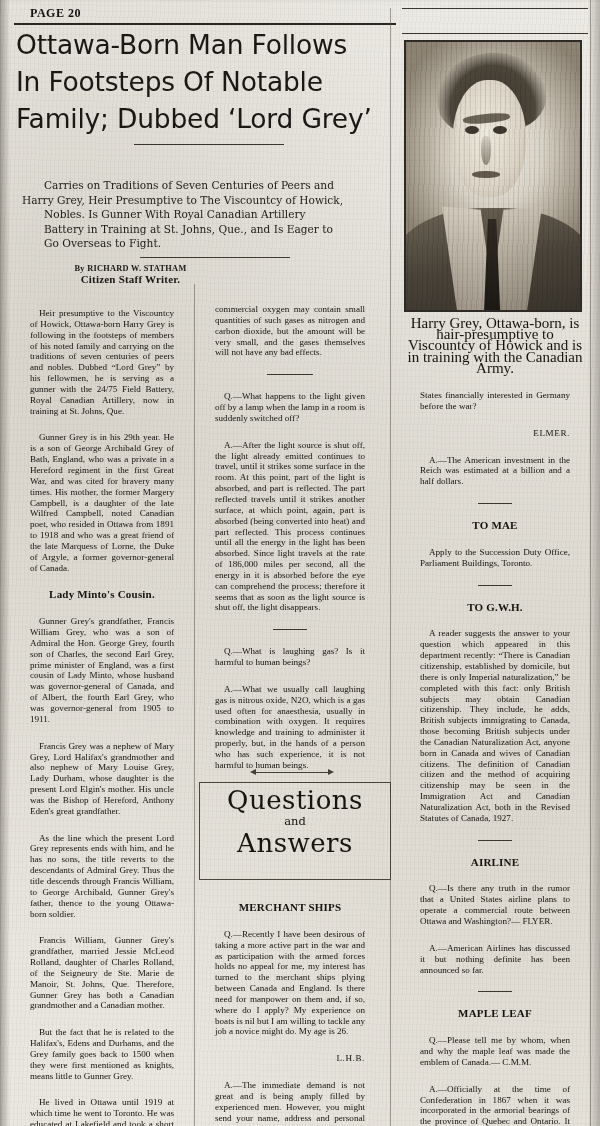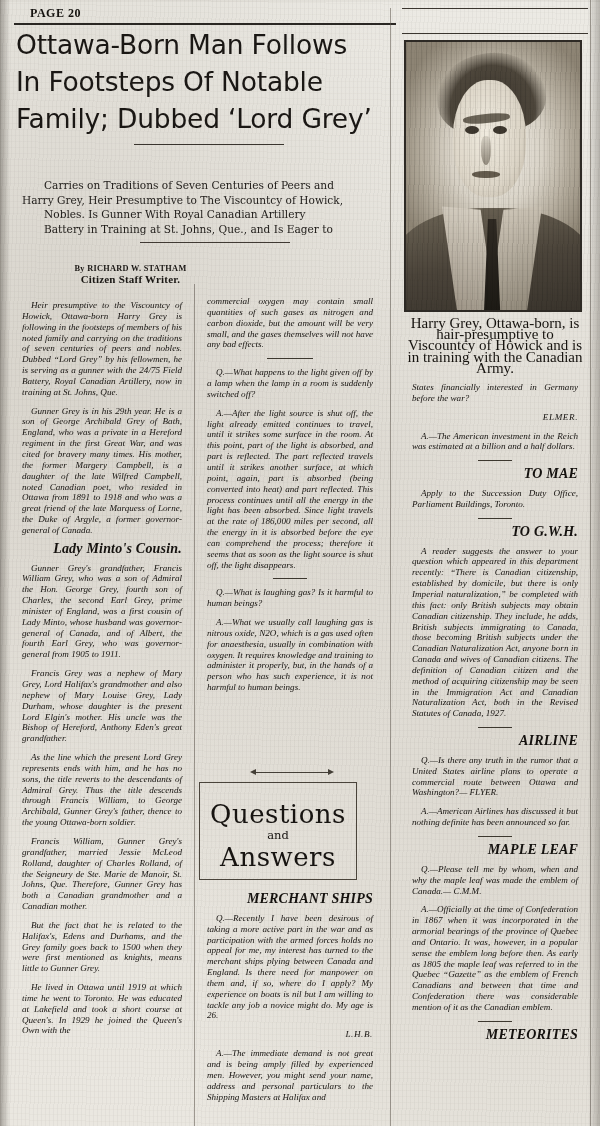--- a/index.html
+++ b/index.html
@@ -103,26 +103,26 @@
   .byline .sub { font-size: 11px; letter-spacing: .2px; }
   
   .col {
     position: absolute;
     font-family: "Liberation Serif", serif;
     font-size: 9.1px;
     line-height: 10.85px;
     text-align: justify;
     color: #15120f;
   }
-  .col p { margin: 8px; text-indent: 9px; font-style: italic; }
+  .col p { margin: 16px; text-indent: 9px; }
   .col p.noind { text-indent: 0; }
   .subhead {
-    text-align: right;
+    text-align: center;
     font-weight: bold;
-    font-size: 14px;
+    font-size: 11px;
     letter-spacing: .2px;
     margin: 2px 0 1px;
     text-indent: 0 !important;
   }
   .sig {
     text-align: right;
     text-indent: 0 !important;
     letter-spacing: .6px;
   }
   .dash-rule {
@@ -136,24 +136,24 @@
     width: 0; border-left: 1px solid #5f584e;
     opacity: .55;
   }
   
   #col1 { left: 14px; top: 292px; width: 176px; }
   
   #col2 { left: 199px; top: 288px; width: 182px; }
   
   .qa-box {
     position: absolute;
-    left: 199px; top: 782px; width: 158px; height: 98px;
+    left: 199px; top: 782px; width: 192px; height: 98px;
     border: 1px solid #4a443b;
     box-sizing: border-box;
-    padding-top: 16px;
+    padding-top: 2px;
   }
   .qa-box .q1 {
     font-family: "DejaVu Serif", serif;
     font-size: 26px;
     line-height: 30px;
     text-align: center;
     letter-spacing: .5px;
     color: #171411;
   }
   .qa-box .qand {
@@ -309,20 +309,21 @@
     <div class="hl">In Footsteps Of Notable</div>
     <div class="hl">Family; Dubbed ‘Lord Grey’</div>
     <div class="hl-rule"></div>
   </div>
 
   <div class="deck">
     <span class="l i">Carries on Traditions of Seven Centuries of Peers and</span>
     <span class="l">Harry Grey, Heir Presumptive to The Viscountcy of Howick,</span>
     <span class="l i">Nobles. Is Gunner With Royal Canadian Artillery</span>
     <span class="l i">Battery in Training at St. Johns, Que., and Is Eager to</span>
+    <span class="l i">Go Overseas to Fight.</span>
     <div class="deck-rule"></div>
   </div>
 
   <div class="byline">
     <div>By RICHARD W. STATHAM</div>
     <div class="sub">Citizen Staff Writer.</div>
   </div>
 
   <div class="colrule" style="left:194px; top:284px; height:842px;"></div>
   <div class="colrule" style="left:390px; top:8px; height:1118px;"></div>

